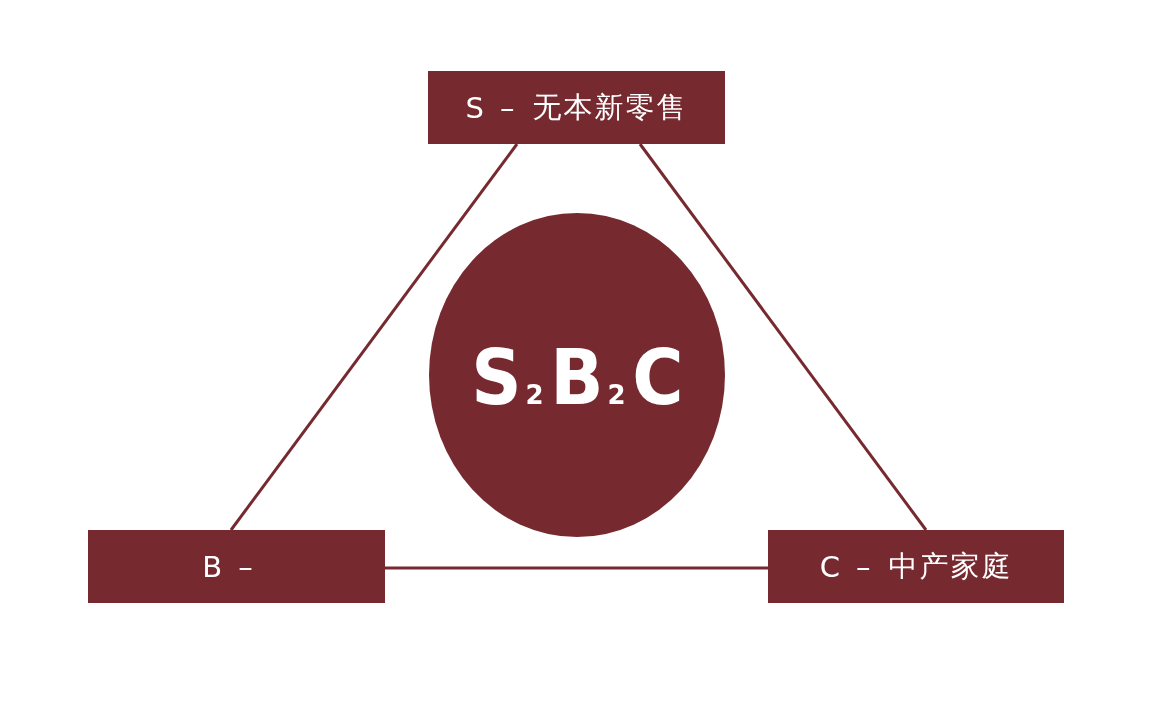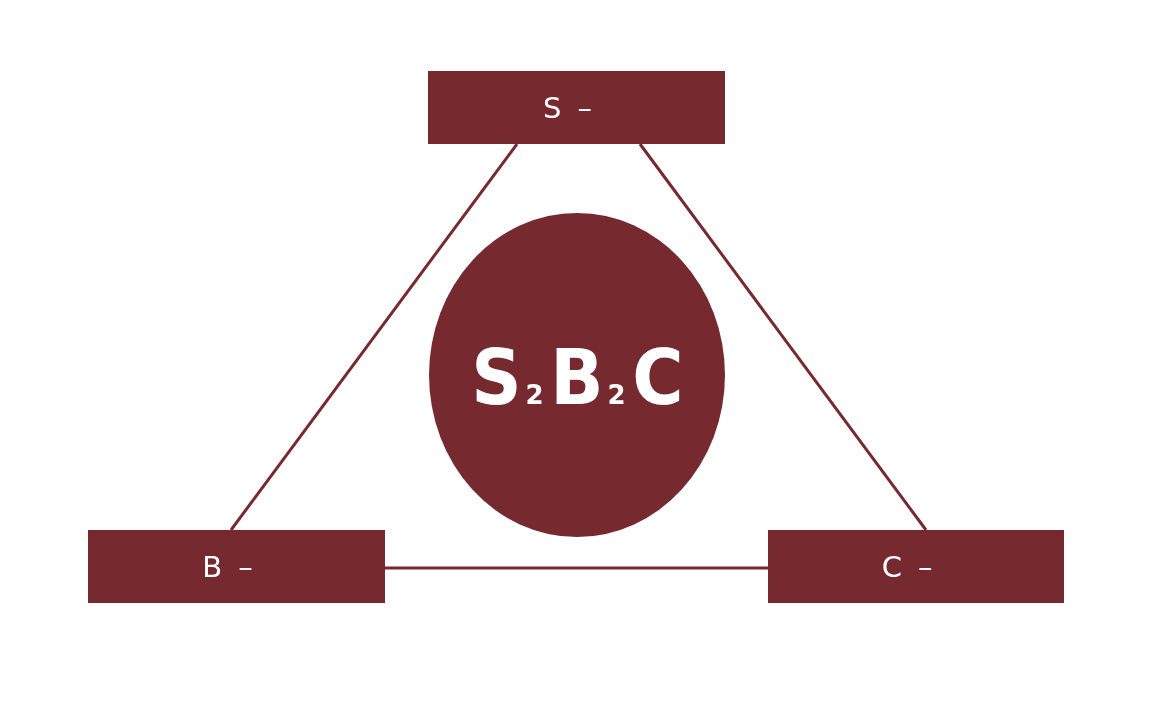--- a/index.html
+++ b/index.html
@@ -72,33 +72,35 @@
 
 <svg class="connectors" viewBox="0 0 1155 713" width="1155" height="713">
   <line x1="517" y1="144" x2="231" y2="530" stroke="#762a30" stroke-width="3"></line>
   <line x1="640" y1="144" x2="926" y2="530" stroke="#762a30" stroke-width="3"></line>
   <line x1="385" y1="568" x2="768" y2="568" stroke="#762a30" stroke-width="3"></line>
 </svg>
 
 <div class="node node-s">
   <span class="letter">S</span>
   <span class="dash">–</span>
+  <span>无本新零售</span>
 </div>
 
 <div class="hub">
   <div class="hub-logo">
     <span class="big">S</span>
     <span class="small">2</span>
     <span class="big">B</span>
     <span class="small">2</span>
     <span class="big">C</span>
   </div>
 </div>
 
 <div class="node node-b">
   <span class="letter">B</span>
   <span class="dash">–</span>
 </div>
 
 <div class="node node-c">
   <span class="letter">C</span>
   <span class="dash">–</span>
+  <span>中产家庭</span>
 </div>
 
 </body></html>

